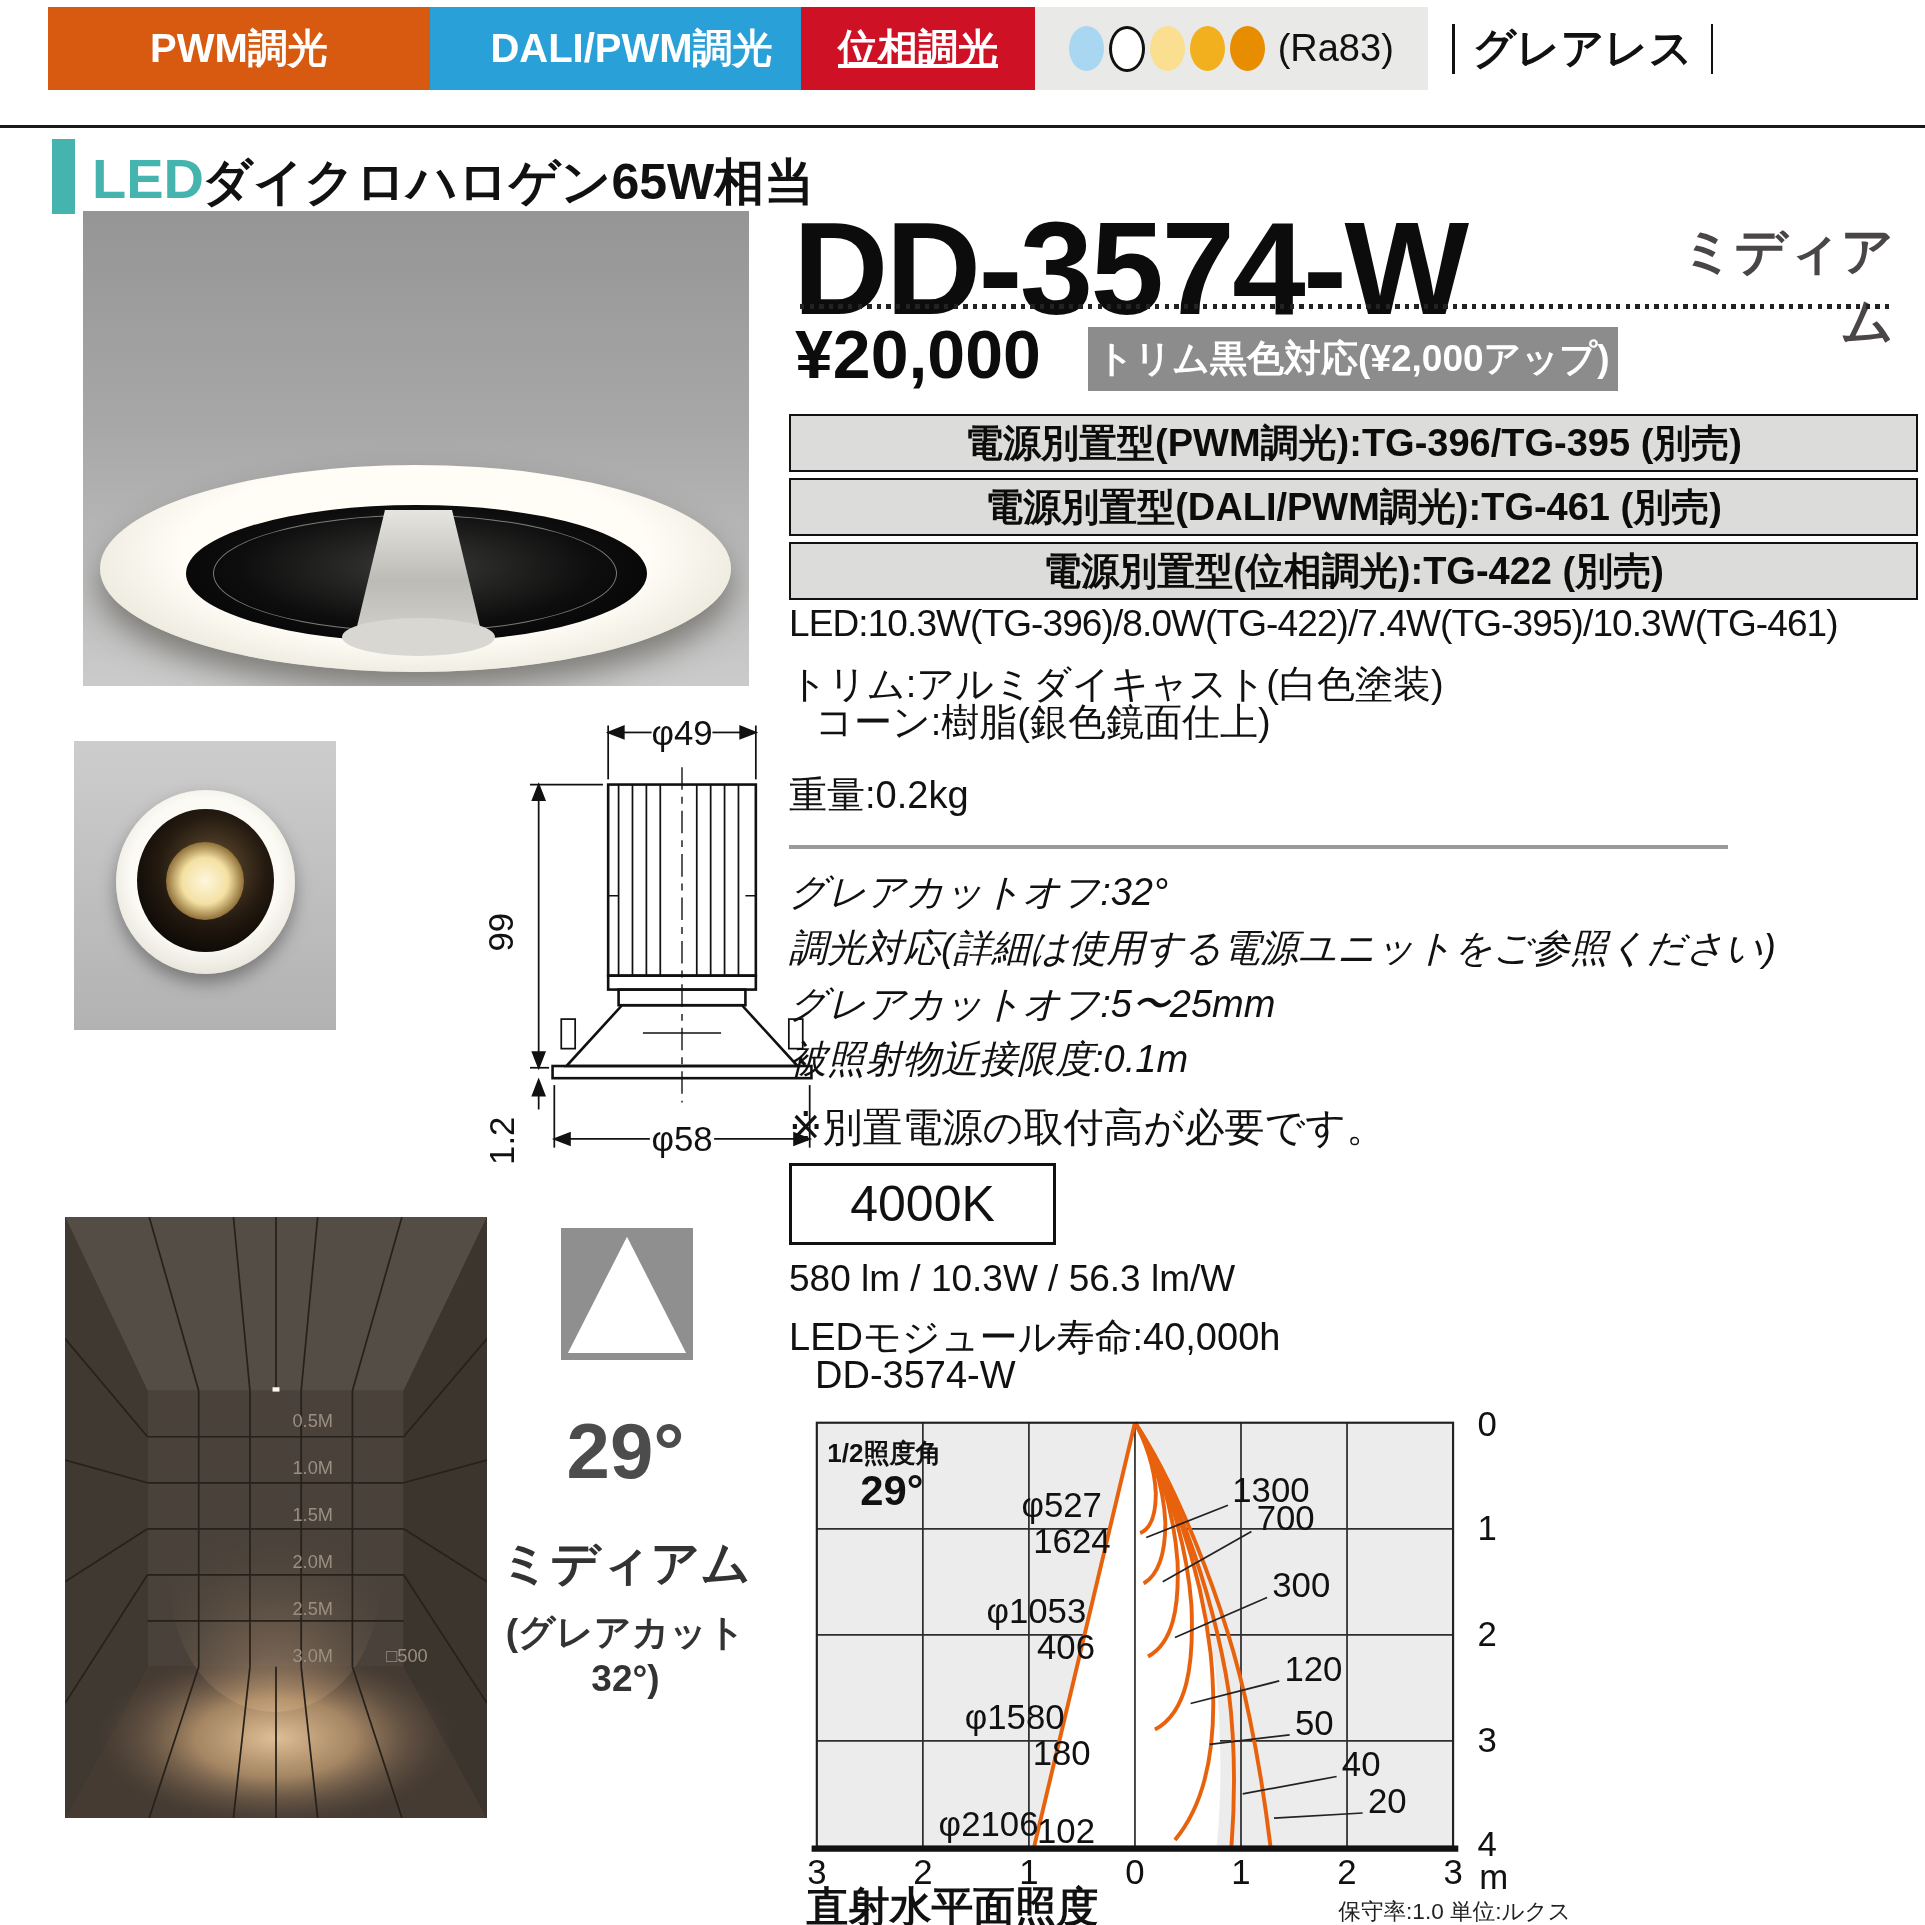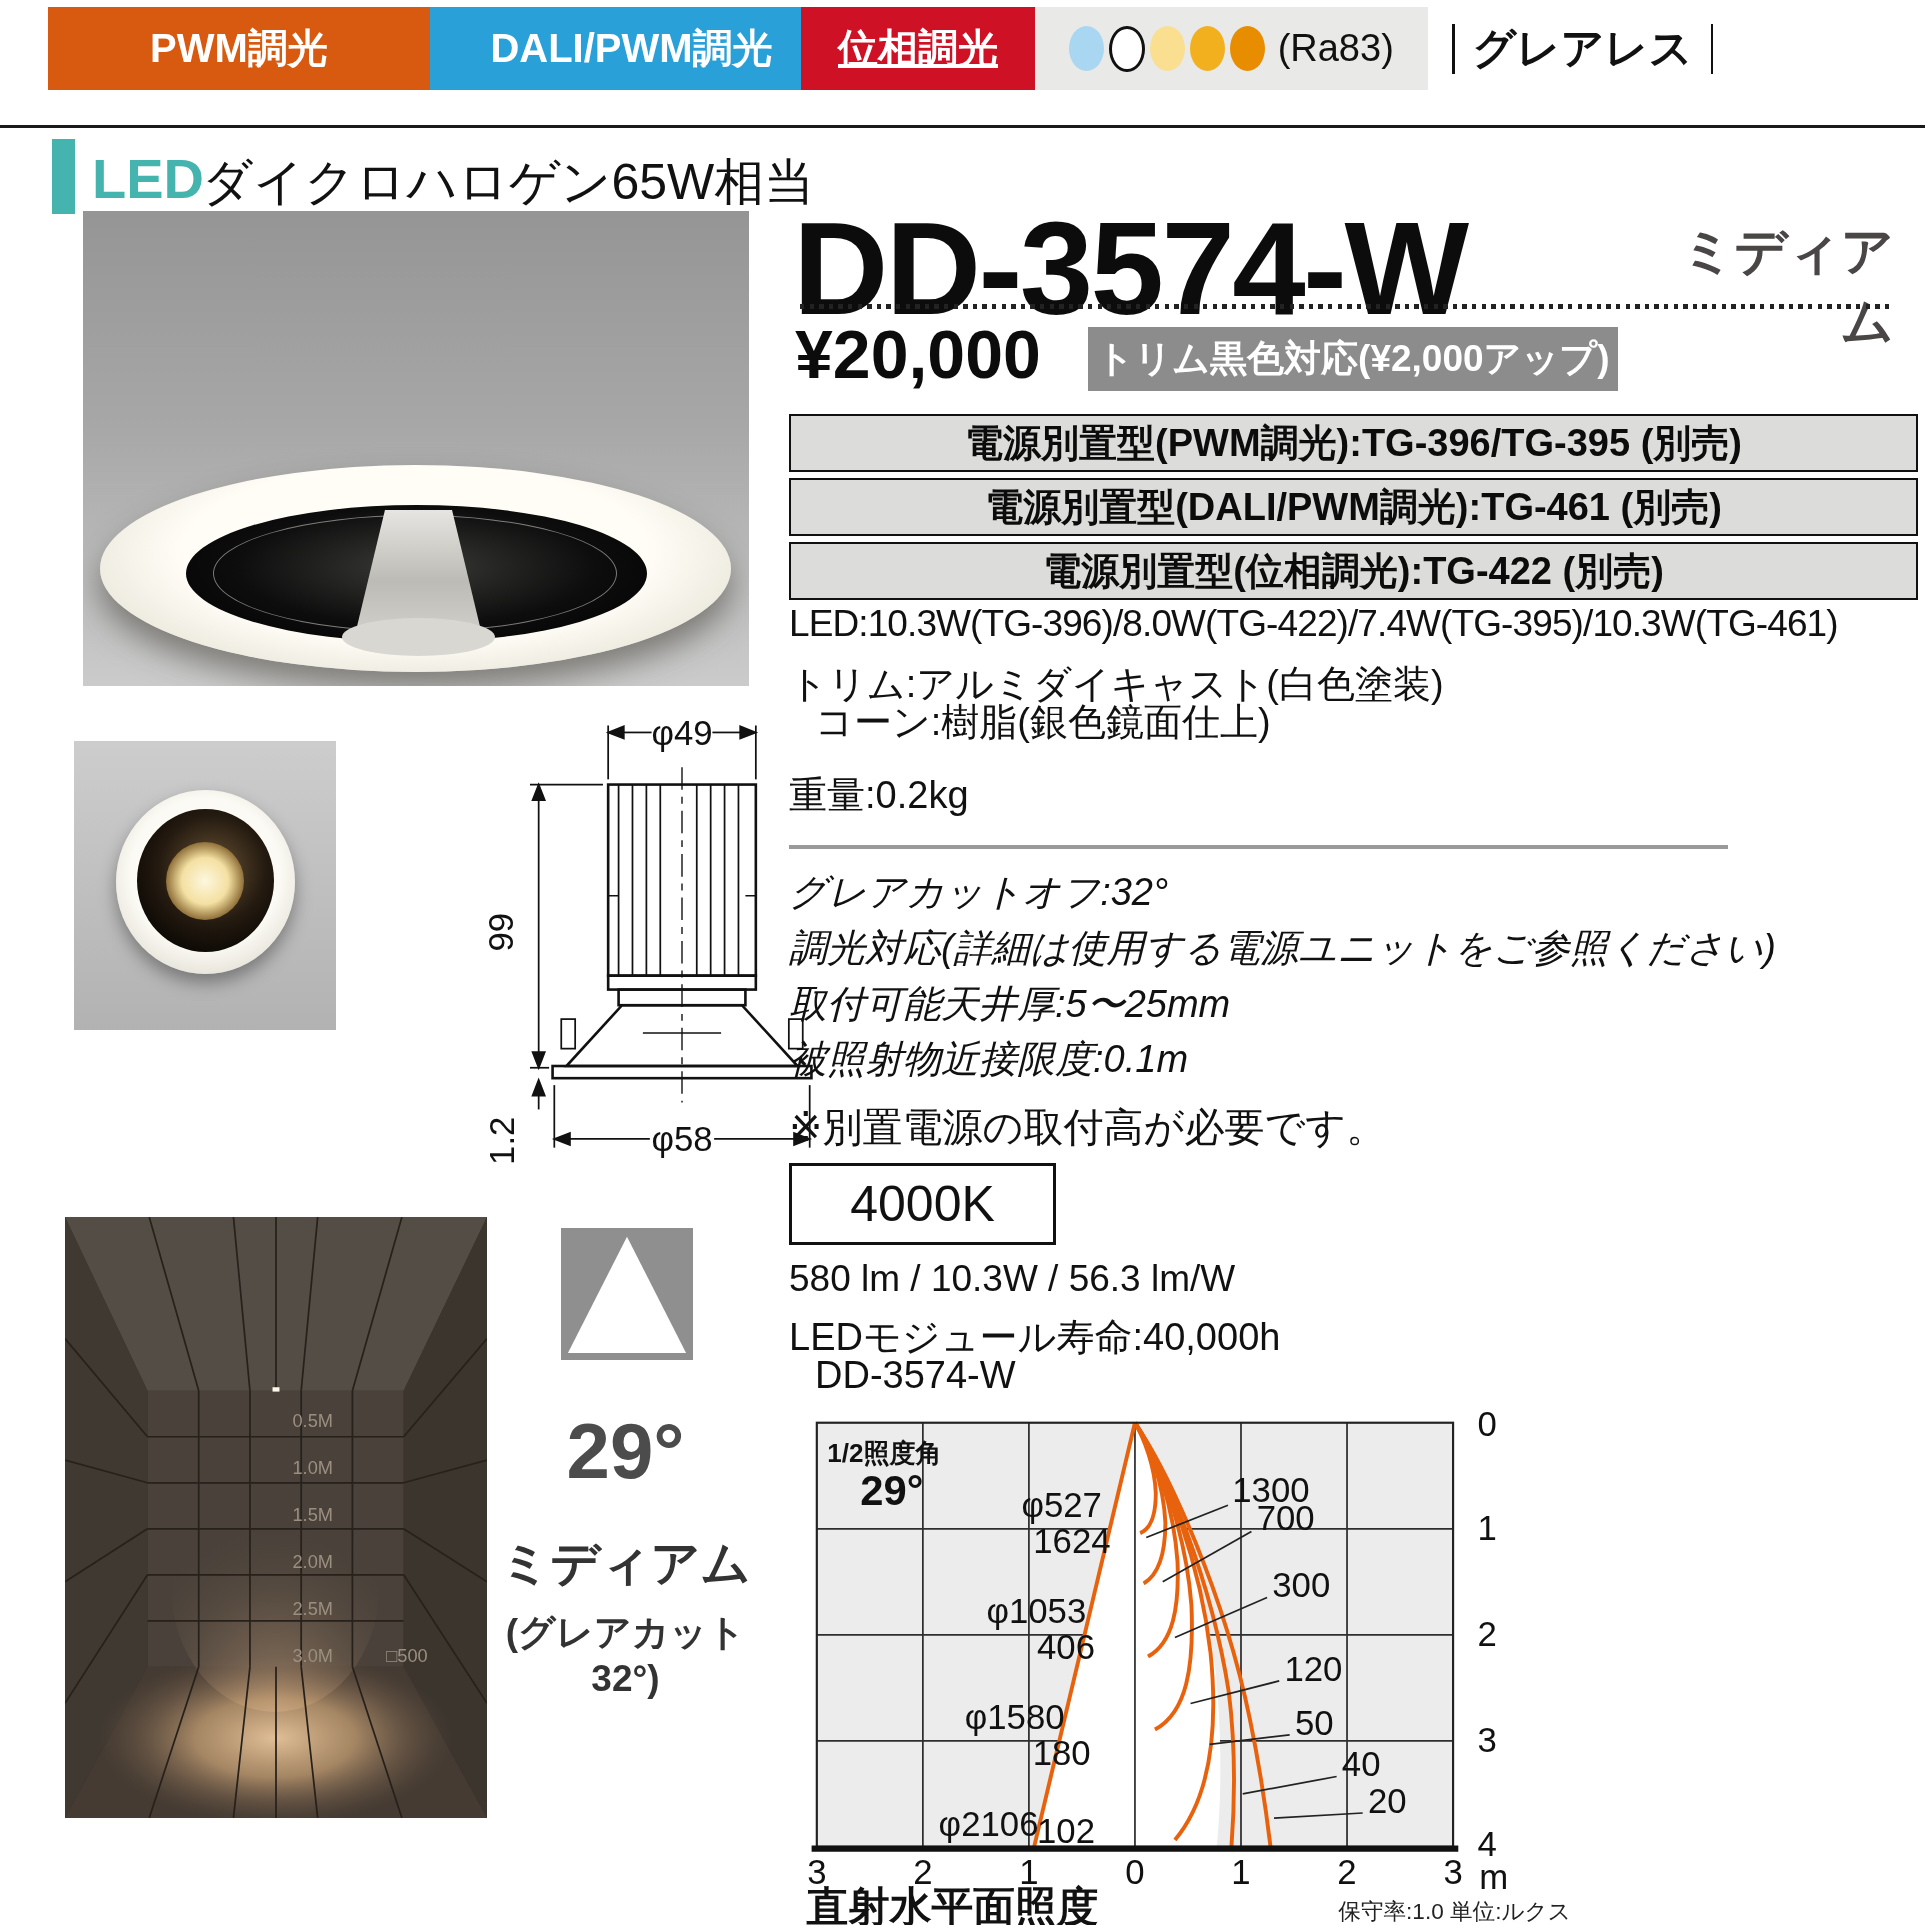--- a/index.html
+++ b/index.html
@@ -22,21 +22,21 @@
   .dot5{background:#e88c00;}
   .cri-label{font-size:38px;color:#111;margin-left:7px;}
   .glareless{margin-left:24px;display:flex;align-items:center;gap:18px;justify-content:space-between;}
   .vbar{width:2.6px;height:50px;background:#111;}
   .glareless-label{font-size:43px;font-weight:bold;color:#111;}
   #top-rule{left:0;top:125px;width:1926px;height:2.6px;background:#1a1a1a;}
 
   
   .led-bar{left:52px;top:139px;width:22.6px;height:75px;background:#45b4ae;}
   .led-txt{left:92px;top:146px;font-size:56px;font-weight:bold;color:#45b4ae;}
-  .led-equiv{left:202px;top:149px;font-size:50px;font-weight:normal;color:#111;}
+  .led-equiv{left:202px;top:149px;font-size:50px;font-weight:bold;color:#111;}
 
   
   .photo-main{left:83px;top:211px;width:666px;height:475px;overflow:hidden;
      background:linear-gradient(180deg,#959595 0%,#a7a7a7 45%,#cbcbcb 100%);}
   .pm-ring{position:absolute;left:17.4px;top:254px;width:631px;height:207px;border-radius:50%;
      background:radial-gradient(ellipse at 50% 42%,#fffdf6 52%,#ece9de 76%,#d6d2c4 100%);
      box-shadow:0 17.4px 29.5px rgba(55,53,45,.5);}
   .pm-dark{position:absolute;left:103px;top:294px;width:461px;height:137px;border-radius:50%;
      background:radial-gradient(ellipse at 50% 45%,#3a3a38 0%,#0d0d0d 55%,#000 100%);}
   .pm-innerline{position:absolute;left:130px;top:304px;width:402px;height:115px;border-radius:50%;
@@ -254,21 +254,21 @@
 
   <div class="abs spec spec-led">LED:10.3W(TG-396)/8.0W(TG-422)/7.4W(TG-395)/10.3W(TG-461)</div>
   <div class="abs spec spec-trim">トリム:アルミダイキャスト(白色塗装)</div>
   <div class="abs spec spec-cone">コーン:樹脂(銀色鏡面仕上)</div>
   <div class="abs spec spec-weight">重量:0.2kg</div>
   <div class="abs hr-gray"></div>
 
 
   <div class="abs note note0">グレアカットオフ:32°</div>
   <div class="abs note note1">調光対応(詳細は使用する電源ユニットをご参照ください)</div>
-  <div class="abs note note2">取付可能天井厚:5〜25mm</div>
+  <div class="abs note note2">グレアカットオフ:5〜25mm</div>
   <div class="abs note note3">被照射物近接限度:0.1m</div>
   <div class="abs warning">※別置電源の取付高が必要です。</div>
 
   <div class="abs kelvin-box">4000K</div>
   <div class="abs performance">580 lm / 10.3W / 56.3 lm/W</div>
   <div class="abs lifetime">LEDモジュール寿命:40,000h</div>
 
   <div class="abs chart-title">DD-3574-W</div>
   <svg class="abs chart-svg" width="878" height="525" viewBox="0 0 1010 604">
     <rect x="40" y="25" width="732" height="488" fill="#ececec"></rect>

